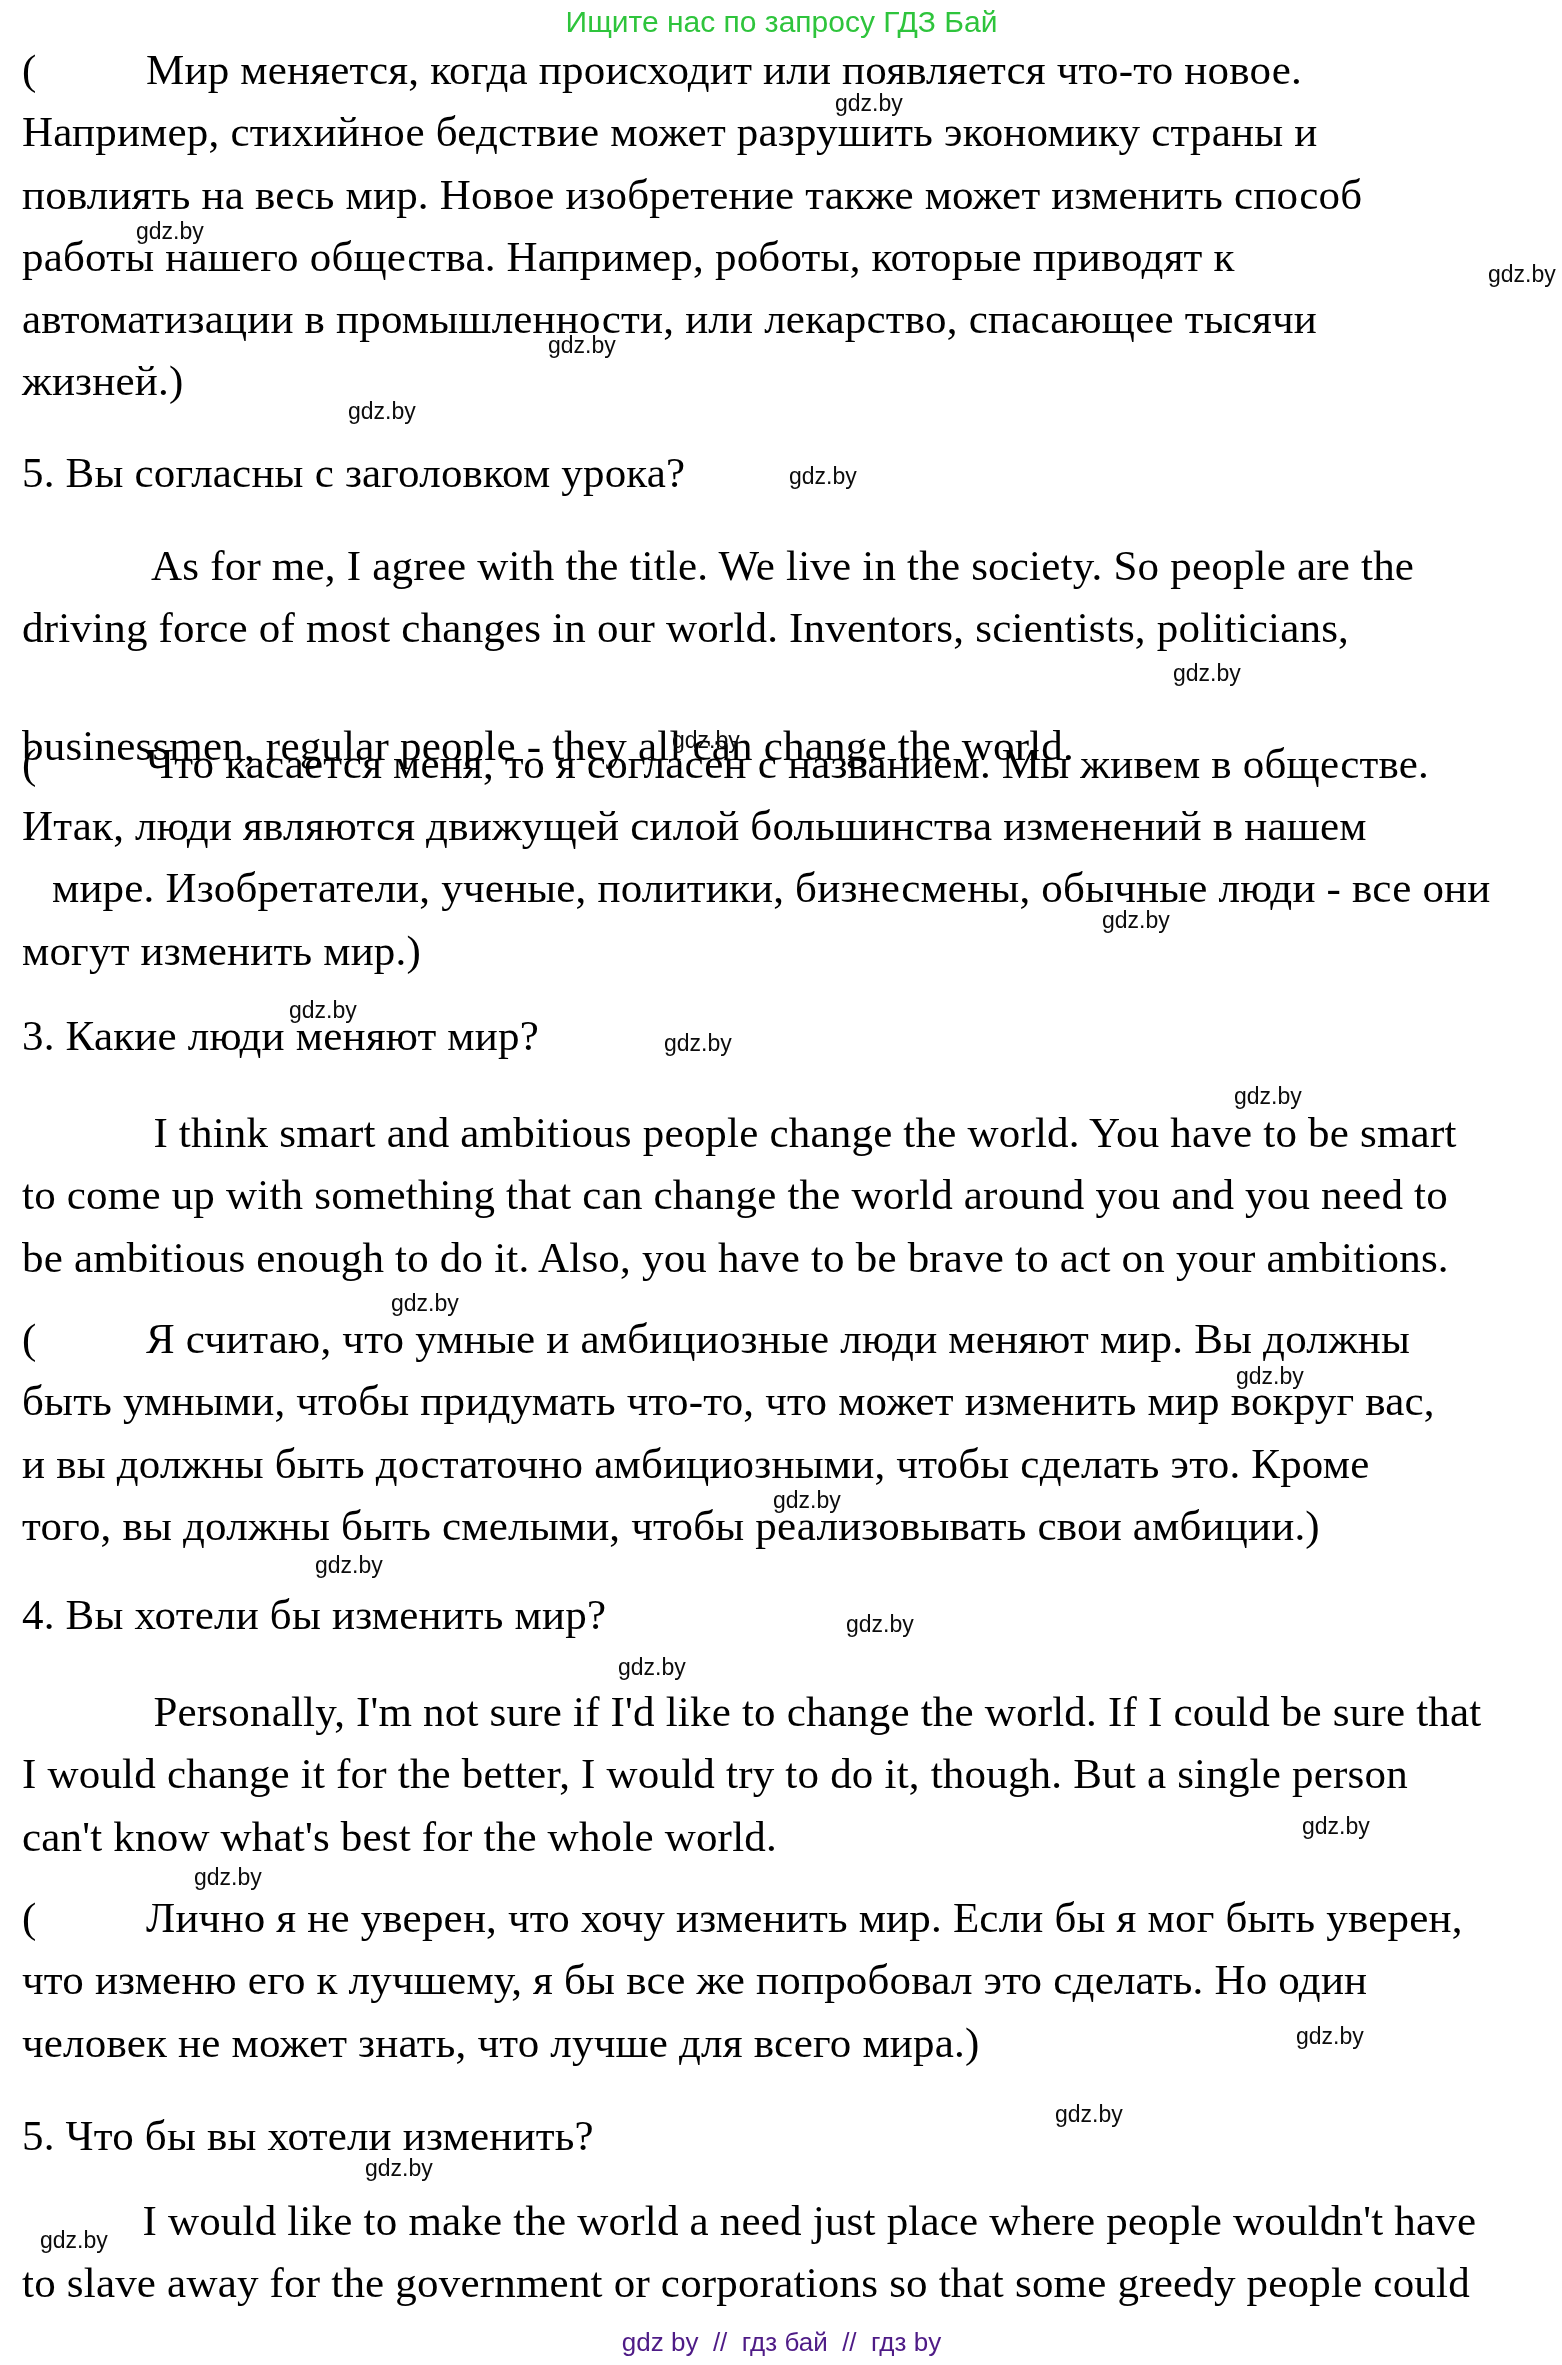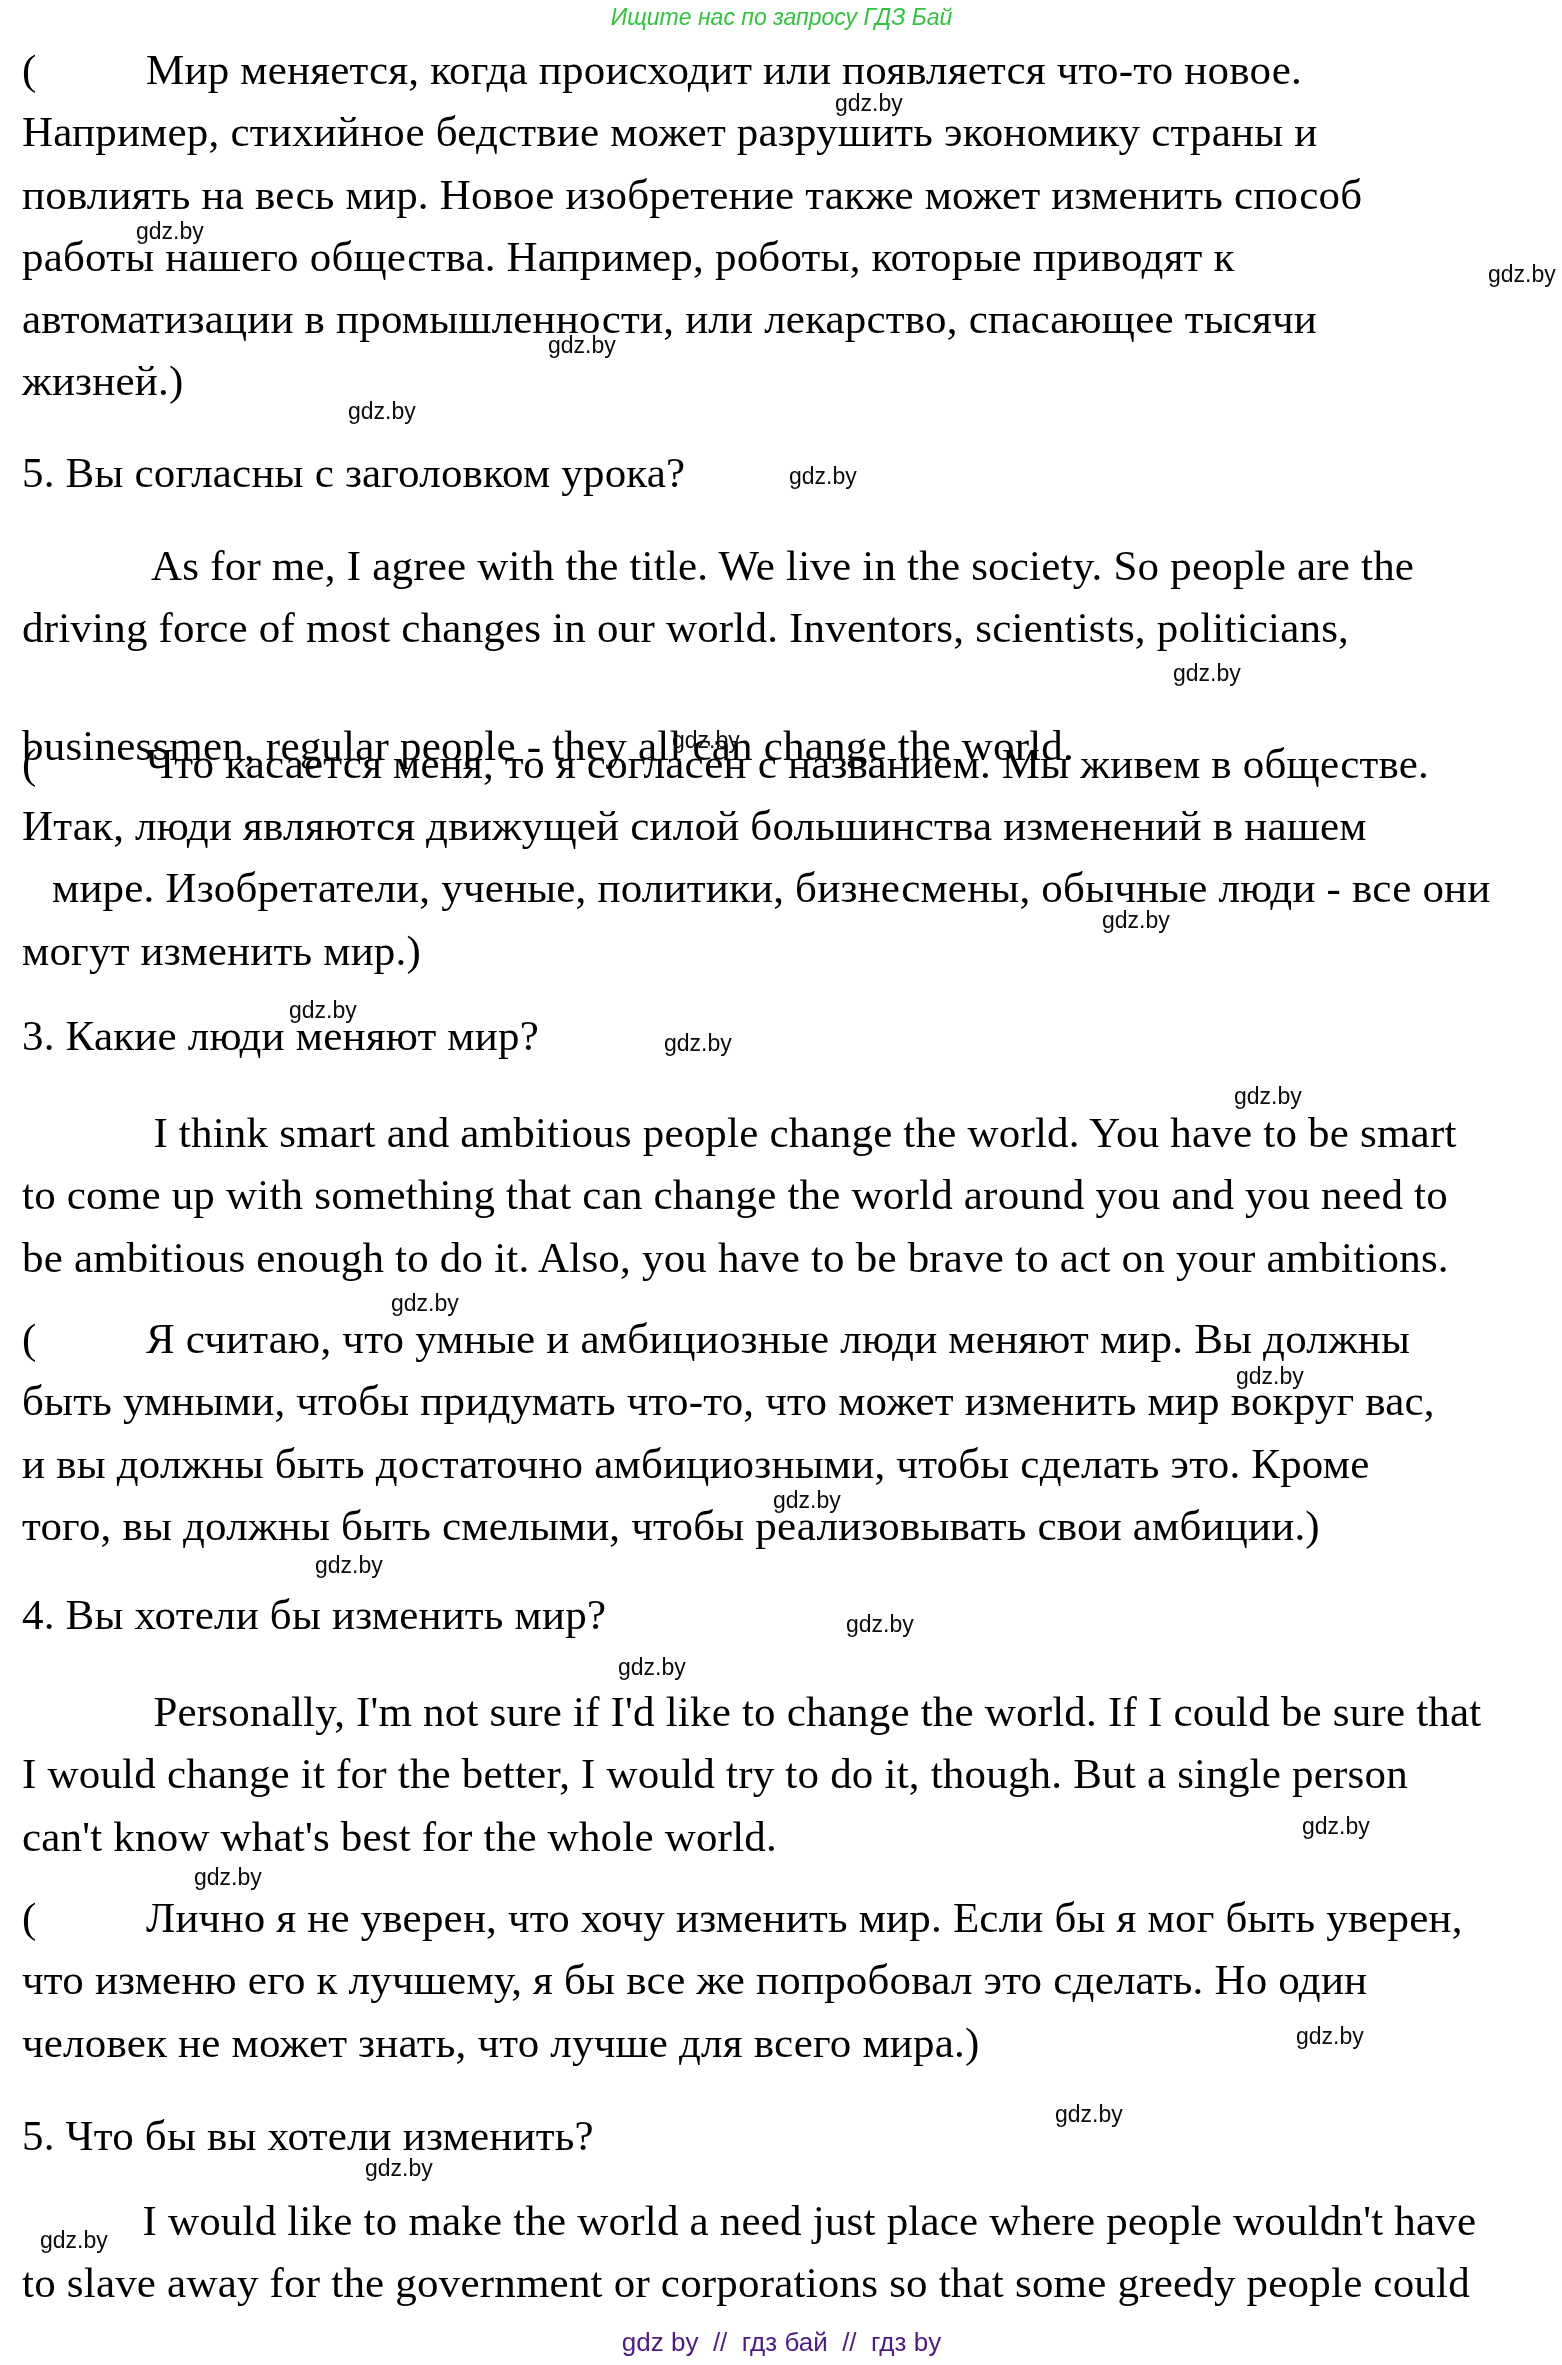--- a/index.html
+++ b/index.html
@@ -18,26 +18,25 @@
     position: absolute;
     inset: 0;
   }
   .top-banner {
     position: absolute;
     top: 4.7px;
     left: 0;
     width: 100%;
     text-align: center;
     font-family: "Liberation Sans", sans-serif;
-    font-size: 23px;
+    font-size: 30px;
     font-weight: 500;
     line-height: 1.1;
     color: var(--header-green, #2ec43c);
     white-space: pre;
-    font-style: italic;
   }
   .bottom-banner {
     position: absolute;
     top: 2328px;
     left: 0;
     width: 100%;
     text-align: center;
     font-family: "Liberation Sans", sans-serif;
     font-size: 26px;
     font-weight: 500;

